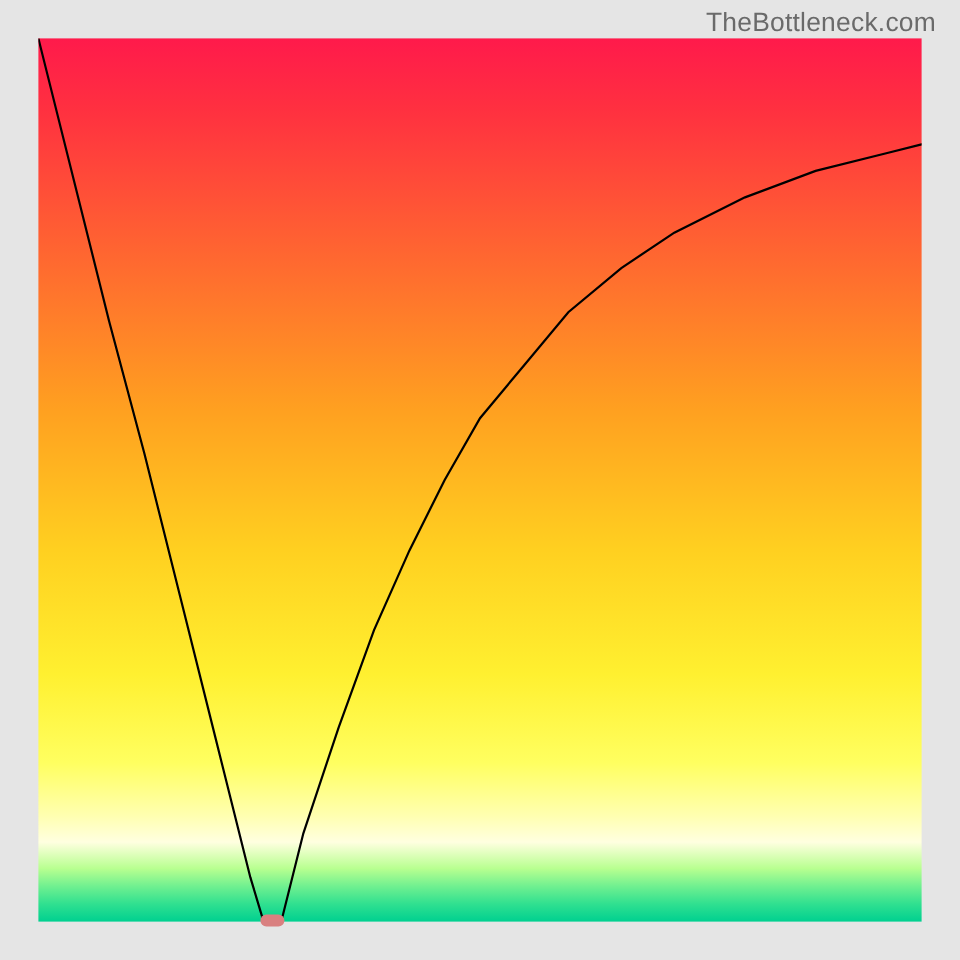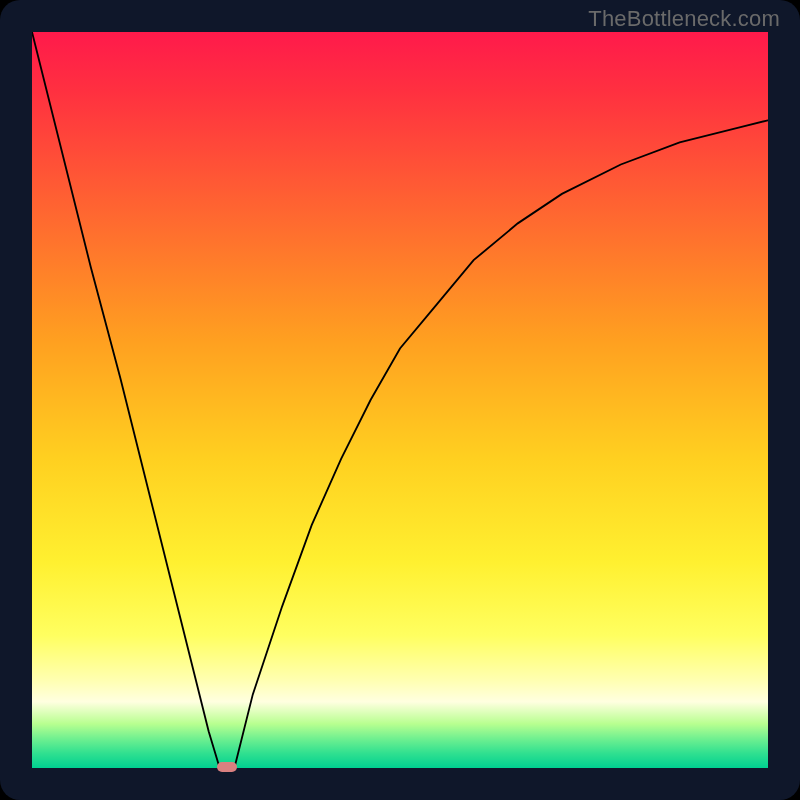--- a/index.html
+++ b/index.html
@@ -10,22 +10,21 @@
     overflow: hidden;
     background: #000;
     font-family: Arial, Helvetica, sans-serif;
   }
   .frame {
     position: absolute;
     top: 0;
     left: 0;
     width: 800px;
     height: 800px;
-    background: #0f172a;
-    border-radius: 20px;
+    background: #e5e5e5;
   }
   .plot-area {
     position: absolute;
     top: 32px;
     left: 32px;
     width: 736px;
     height: 736px;
     background: linear-gradient(to bottom,
       #ff1a4b 0%,
       #ff3040 8%,

